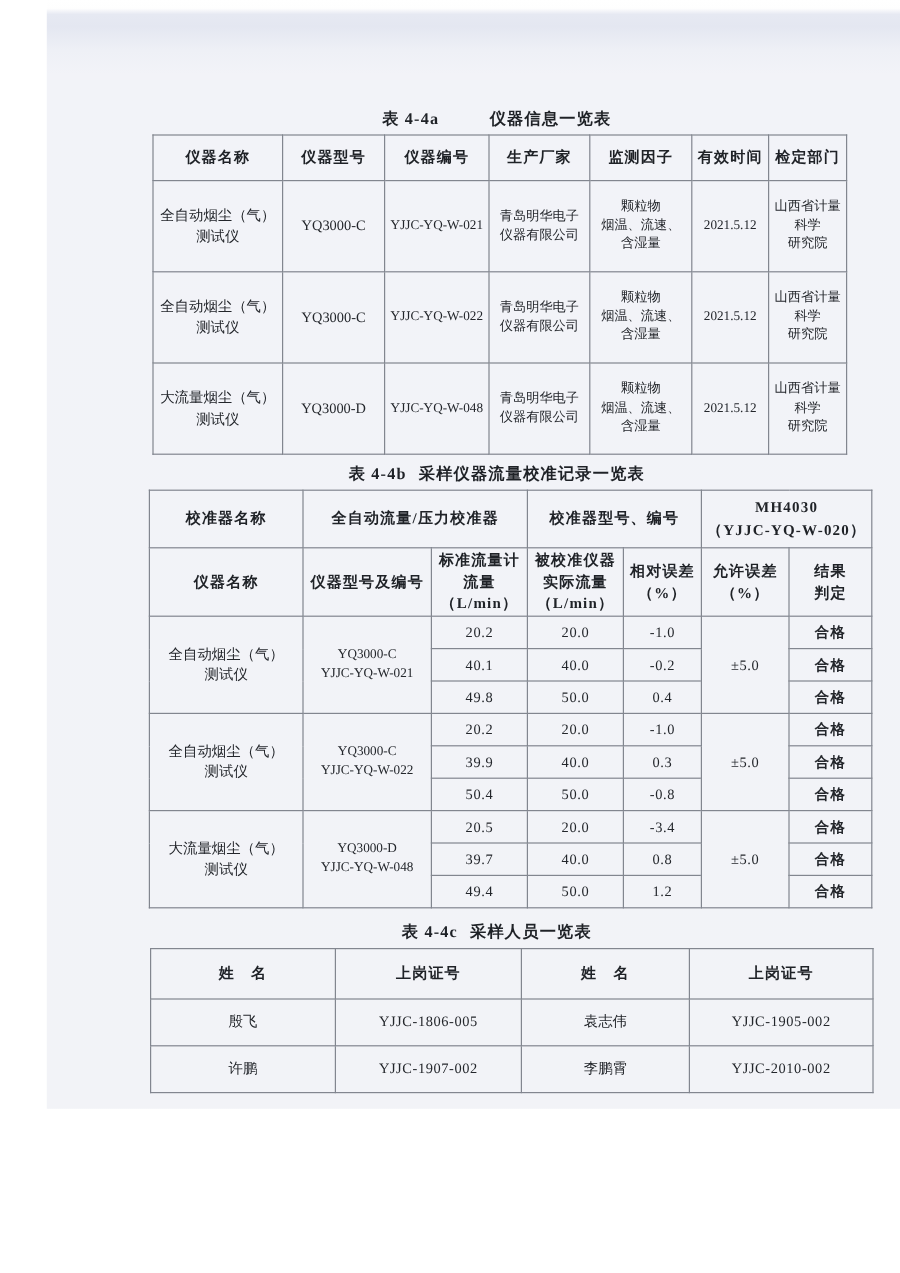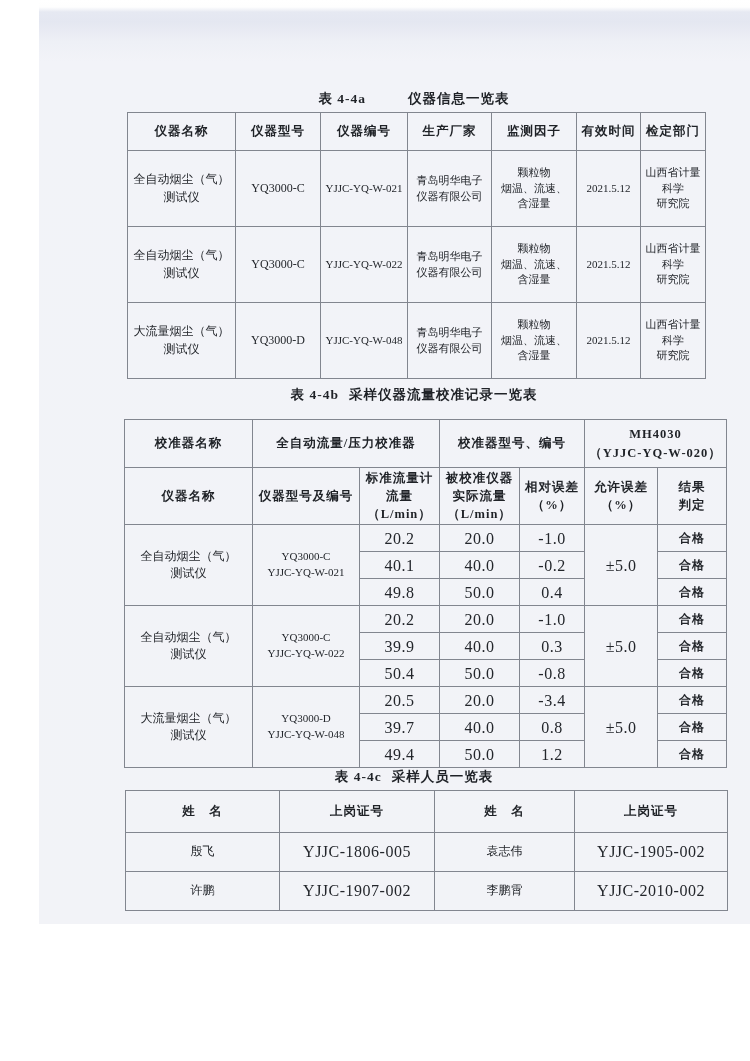--- a/index.html
+++ b/index.html
@@ -31,21 +31,21 @@
     font-size:12px;color:#23262b;
   }
   table.tbl td{
     border:1px solid #82868f;
     text-align:center;vertical-align:middle;
     padding:1px 2px;white-space:pre-line;line-height:1.45;
     overflow:hidden;
   }
   td.hdr{font-weight:bold;font-size:12.5px;letter-spacing:1px;color:#1f2227;}
   td.sm{font-size:11px;letter-spacing:0;}
-  td.num{font-size:16px;letter-spacing:0.5px;}
+  td.num{font-size:12px;letter-spacing:0.5px;}
   td.result{font-weight:bold;letter-spacing:1px;}
   td.name{font-size:12px;}
   .footer-line{
     position:absolute;left:87px;top:966px;width:601px;height:2px;
     background:#5d6169;
   }
   .footer-company{
     position:absolute;left:88px;top:973px;font-size:11.5px;color:#2a2d33;
     letter-spacing:0.5px;
   }
@@ -129,21 +129,21 @@
     </tr>
   </tbody>
     </table>
 
   <div class="title" style="top:386px;">
     <span>表 4-4b</span>
     <span class="gap-sm"></span>
     <span>采样仪器流量校准记录一览表</span>
   </div>
 
-  <table class="tbl" style="left:85px;top:419px;width:602px;">
+  <table class="tbl" style="left:85px;top:408px;width:602px;">
     <colgroup>
       <col style="width:128px">
         <col style="width:107px">
         <col style="width:80px">
       <col style="width:80px">
         <col style="width:65px">
         <col style="width:73px">
         <col style="width:69px">
     </colgroup>
     <tbody>

